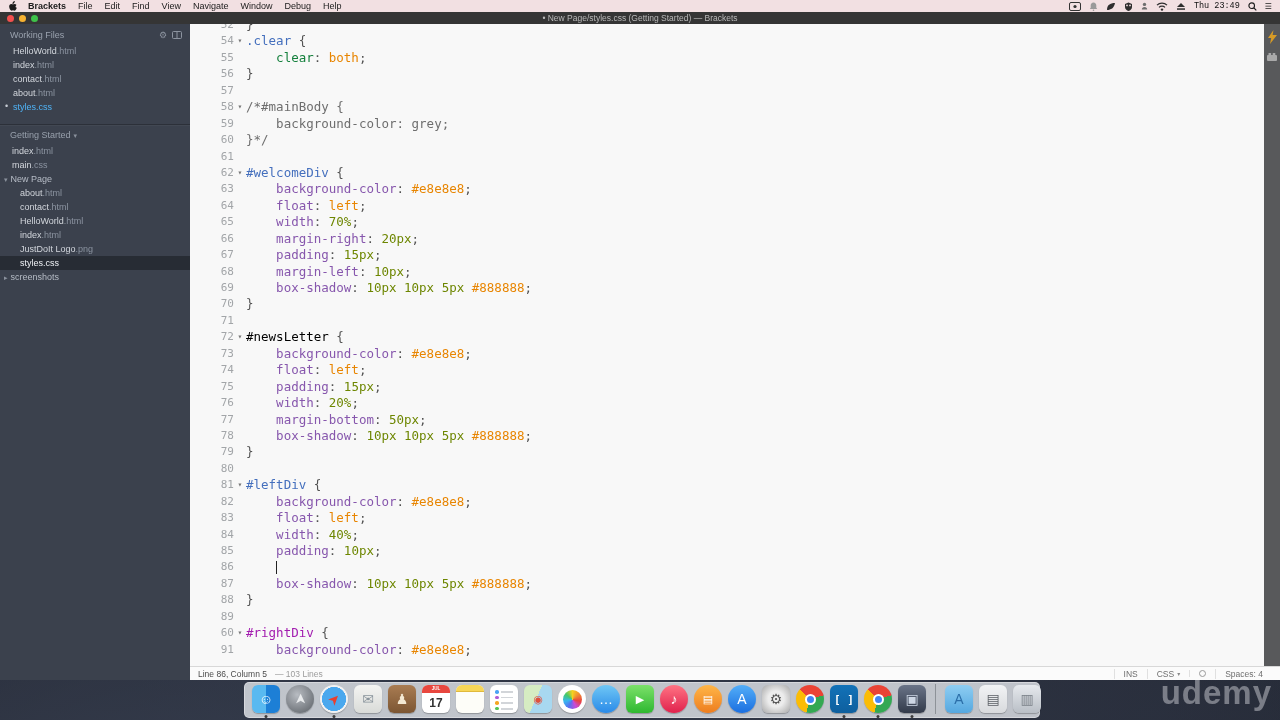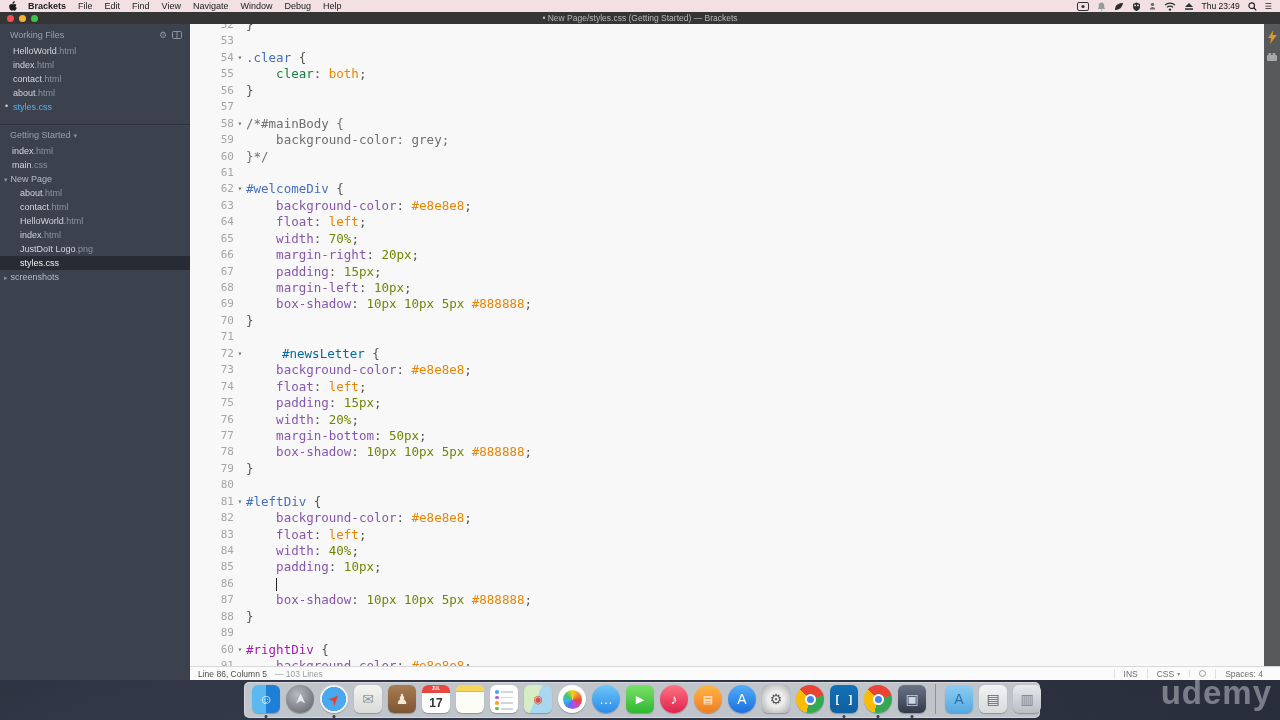--- a/index.html
+++ b/index.html
@@ -15,21 +15,21 @@
   }
   
   .menubar {
     position:absolute; top:0; left:0; width:1280px; height:12px;
     background:#f2e0e2; display:flex; align-items:center;
     font-size:9px; color:#1b1b1b; padding:0 8px; z-index:30;
   }
   .menubar .apple { margin-right:10px; display:flex; align-items:center; }
   .menubar .appname { font-weight:bold; margin-right:12px; }
   .menubar .menu { margin-right:12px; }
-  .mb-right { margin-left:auto; display:flex; align-items:center; gap:8px; }
+  .mb-right { margin-left:auto; display:flex; align-items:center; gap:8px;font-family:Liberation Mono, monospace; }
   .mb-right .sicon { display:flex; align-items:center; color:#444; font-size:8px; }
   .clock { font-size:8.5px; color:#111; }
   .nc-lines { font-size:8px; color:#222; letter-spacing:0; }
   
   .window { position:absolute; top:12px; left:0; width:1280px; height:668px; z-index:20; }
   .titlebar {
     height:12px; background:#353535; display:flex; align-items:center; position:relative;
   }
   .tl { width:7px; height:7px; border-radius:50%; margin-left:5px; }
   .tl.red{ background:#f4504e; margin-left:7px;}
@@ -241,27 +241,20 @@
           <div id="code-lines" class="code-scroll">
               <div class="code-row">
                 <div class="gutter">
                   <span class="num">52</span>
                   <span class="fold"></span>
                 </div>
                 <pre class="codeline"><span style="color: rgb(83, 83, 83);">}</span></pre>
               </div>
               <div class="code-row">
                 <div class="gutter">
-                  <span class="num">53</span>
-                  <span class="fold"></span>
-                </div>
-                <pre class="codeline"></pre>
-              </div>
-              <div class="code-row">
-                <div class="gutter">
                   <span class="num">54</span>
                   <span class="fold">▾</span>
                 </div>
                 <pre class="codeline"><span style="color: rgb(68, 111, 189);">.clear</span><span style="color: rgb(83, 83, 83);"> {</span></pre>
               </div>
               <div class="code-row">
                 <div class="gutter">
                   <span class="num">55</span>
                   <span class="fold"></span>
                 </div>
@@ -377,21 +370,21 @@
                   <span class="num">71</span>
                   <span class="fold"></span>
                 </div>
                 <pre class="codeline"></pre>
               </div>
               <div class="code-row">
                 <div class="gutter">
                   <span class="num">72</span>
                   <span class="fold">▾</span>
                 </div>
-                <pre class="codeline"><span style="color: #0369a1; margin-left: 36px;">#newsLetter</span><span style="color: rgb(83, 83, 83);"> {</span></pre>
+                <pre class="codeline"><span style="color: #000000;">#newsLetter</span><span style="color: rgb(83, 83, 83);"> {</span></pre>
               </div>
               <div class="code-row">
                 <div class="gutter">
                   <span class="num">73</span>
                   <span class="fold"></span>
                 </div>
                 <pre class="codeline"><span style="color: rgb(135, 87, 173);">    background-color</span><span style="color: rgb(83, 83, 83);">:</span><span style="color: rgb(232, 133, 1);"> #e8e8e8</span><span style="color: rgb(83, 83, 83);">;</span></pre>
               </div>
               <div class="code-row">
                 <div class="gutter">

